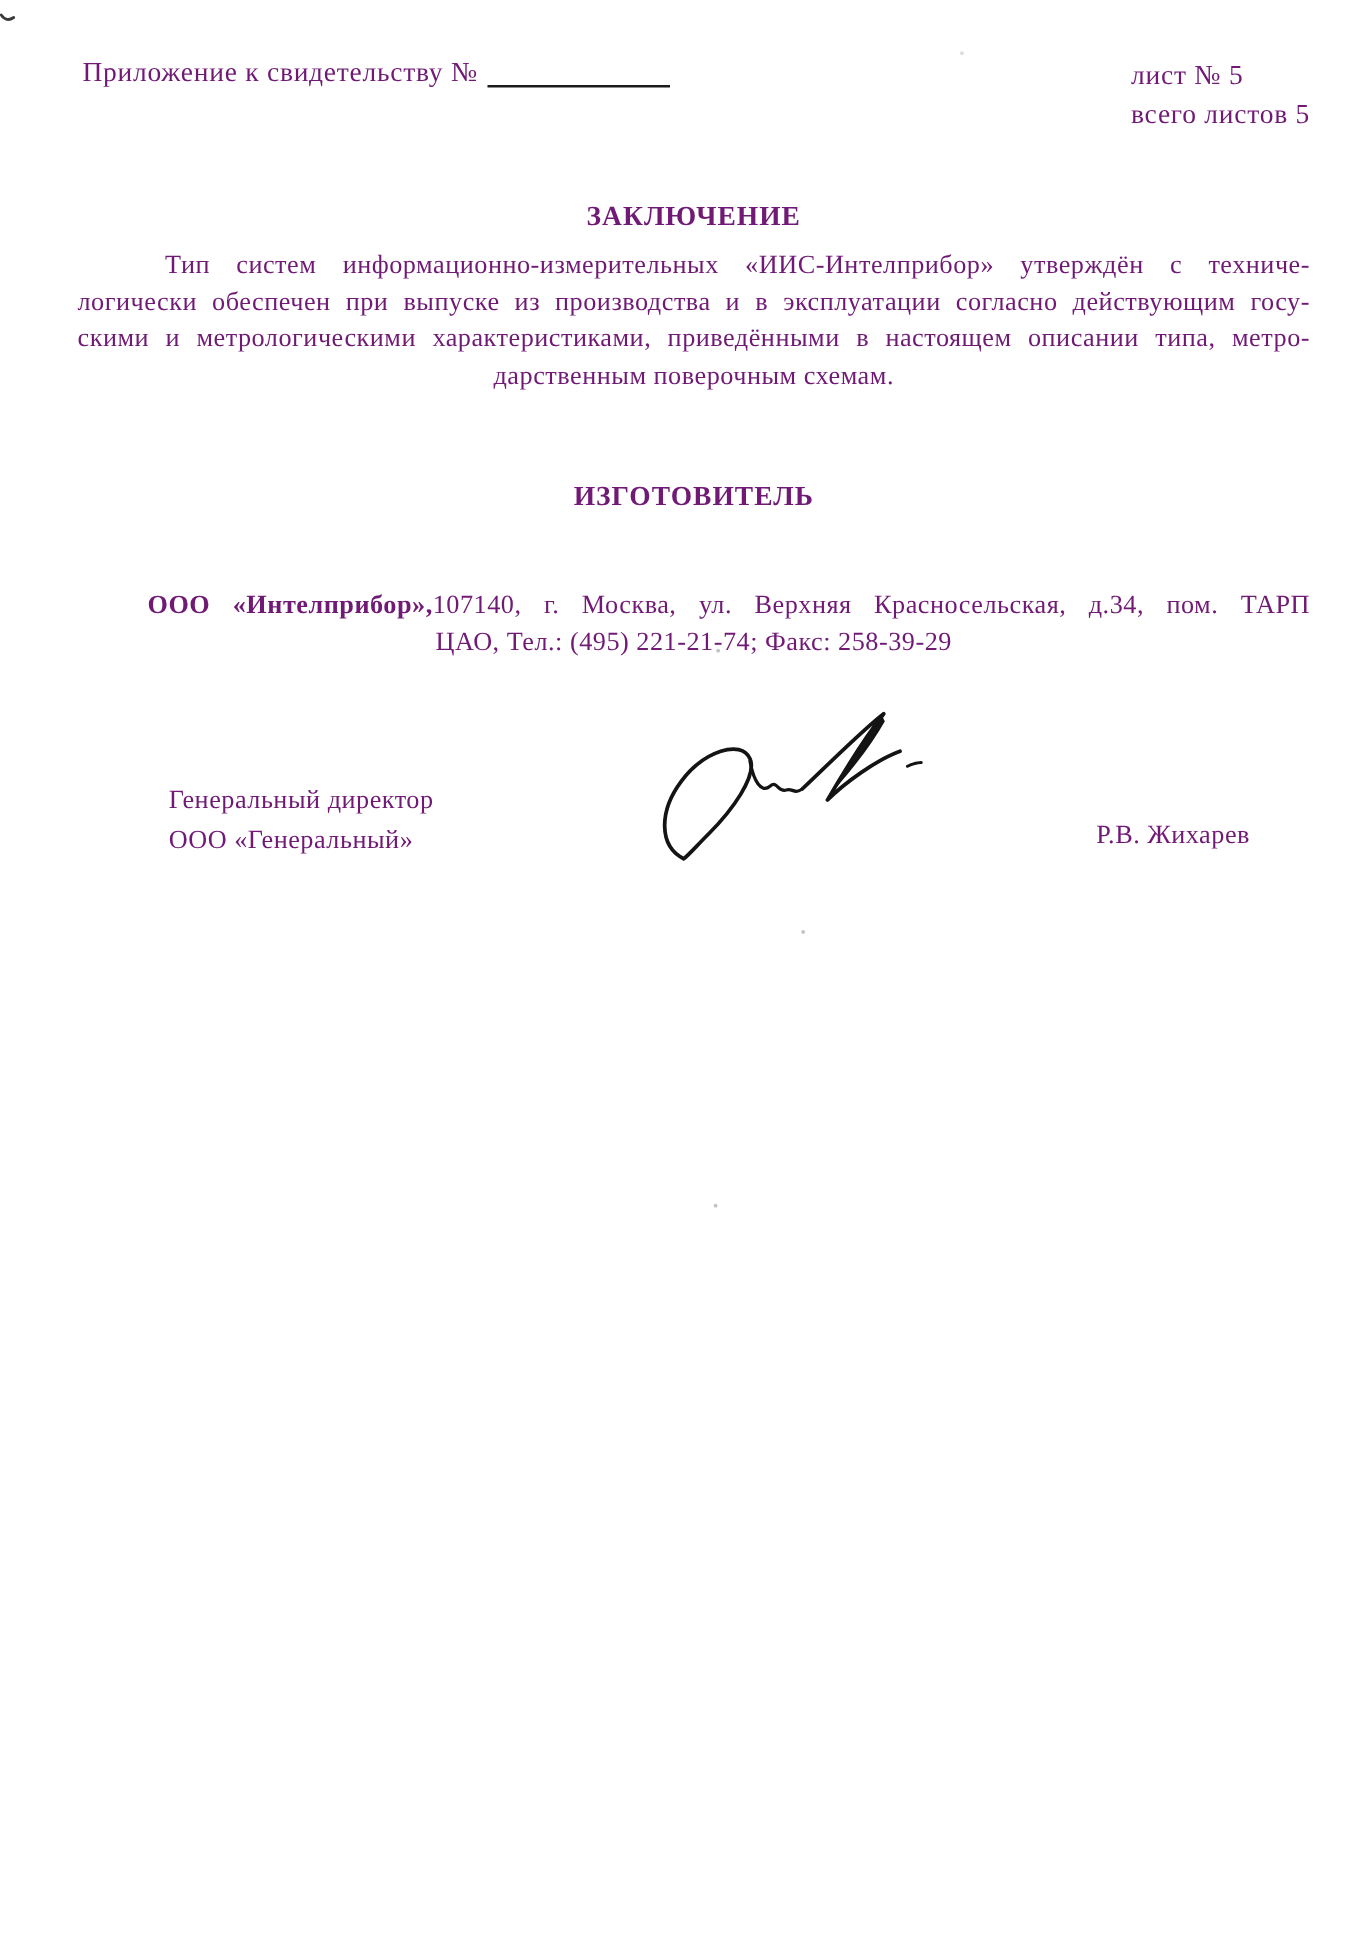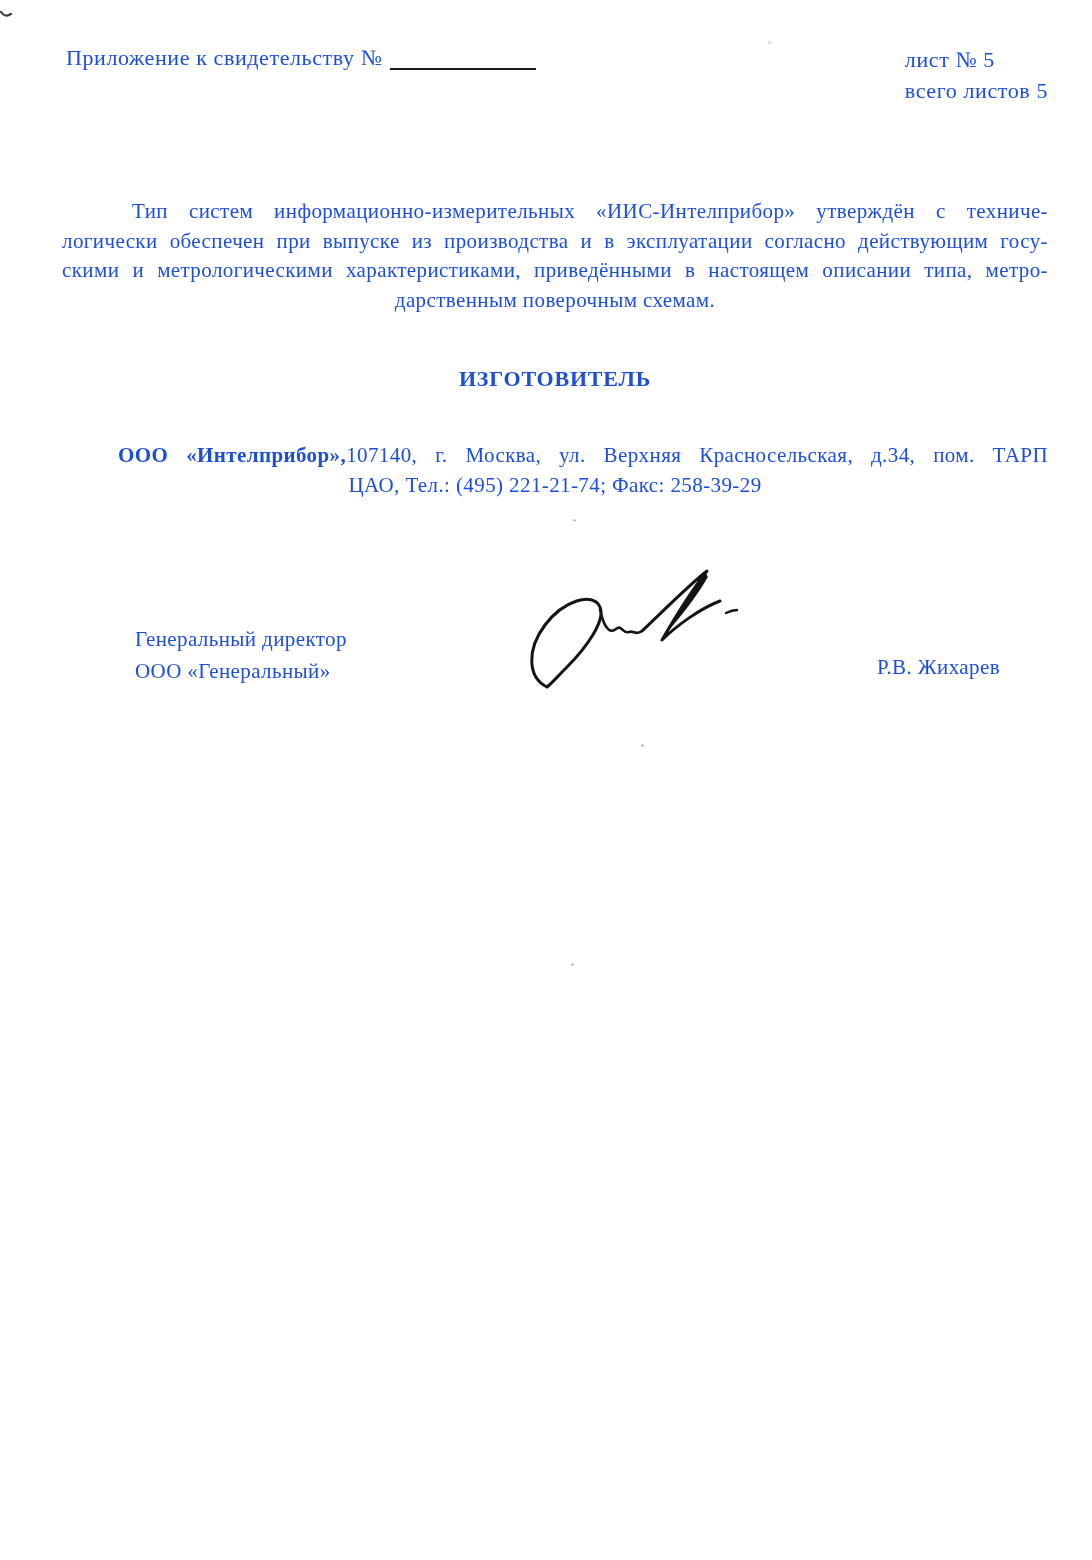--- a/index.html
+++ b/index.html
@@ -6,21 +6,21 @@
     margin: 0;
     padding: 0;
     background: #ffffff;
   }
   .page {
     position: relative;
     width: 1092px;
     height: 1560px;
     background: #ffffff;
     font-family: "Liberation Serif", "DejaVu Serif", serif;
-    color: #1d4ed8;
+    color: #701a75;
     overflow: hidden;
   }
   
   .header-left {
     position: absolute;
     left: 66px;
     top: 42px;
     font-size: 22px;
     line-height: 31px;
     letter-spacing: 0.6px;
@@ -48,39 +48,39 @@
   .section-title {
     position: absolute;
     left: 62px;
     width: 986px;
     text-align: center;
     font-size: 22px;
     font-weight: bold;
     letter-spacing: 0.8px;
   }
   .title-conclusion { top: 160px; }
-  .title-manufacturer { top: 366px; font-family: Liberation Serif, serif; }
+  .title-manufacturer { top: 384px; font-family: Liberation Serif, serif; }
   
   .para {
     position: absolute;
     left: 62px;
     width: 986px;
     font-size: 21px;
     line-height: 29.5px;
     letter-spacing: 0.4px;
   }
   .para-conclusion { top: 197px; }
   .para-manufacturer { top: 440px; line-height: 30px; }
   .line-just {
     text-align: justify;
     text-align-last: justify;
   }
   .line-plain { text-align: center; }
   .indent { text-indent: 70px; }
-  .indent-sm { text-indent: 56px; }
+  .indent-sm { text-indent: 56px; margin-top: 28px; }
   .bold { font-weight: bold; }
   
   .sign-role {
     position: absolute;
     left: 135px;
     top: 623px;
     font-size: 21px;
     line-height: 32px;
     letter-spacing: 0.4px;
     white-space: nowrap;
@@ -132,20 +132,21 @@
 
   <div class="header-left">
     <span class="row"><span>Приложение к свидетельству №</span><span class="blank-line"></span></span>
   </div>
 
   <div class="header-right">
     <span class="row" style="display:block">лист № 5</span>
     <span class="row" style="display:block">всего листов 5</span>
   </div>
 
+  <div class="section-title title-conclusion">ЗАКЛЮЧЕНИЕ</div>
 
   <div class="para para-conclusion">
     <div class="line-just indent">Тип систем информационно-измерительных «ИИС-Интелприбор» утверждён с техниче-</div>
     <div class="line-just">логически обеспечен при выпуске из производства и в эксплуатации согласно действующим госу-</div>
     <div class="line-just">скими и метрологическими характеристиками, приведёнными в настоящем описании типа, метро-</div>
     <div class="line-plain">дарственным поверочным схемам.</div>
   </div>
 
   <div class="section-title title-manufacturer">ИЗГОТОВИТЕЛЬ</div>
 

